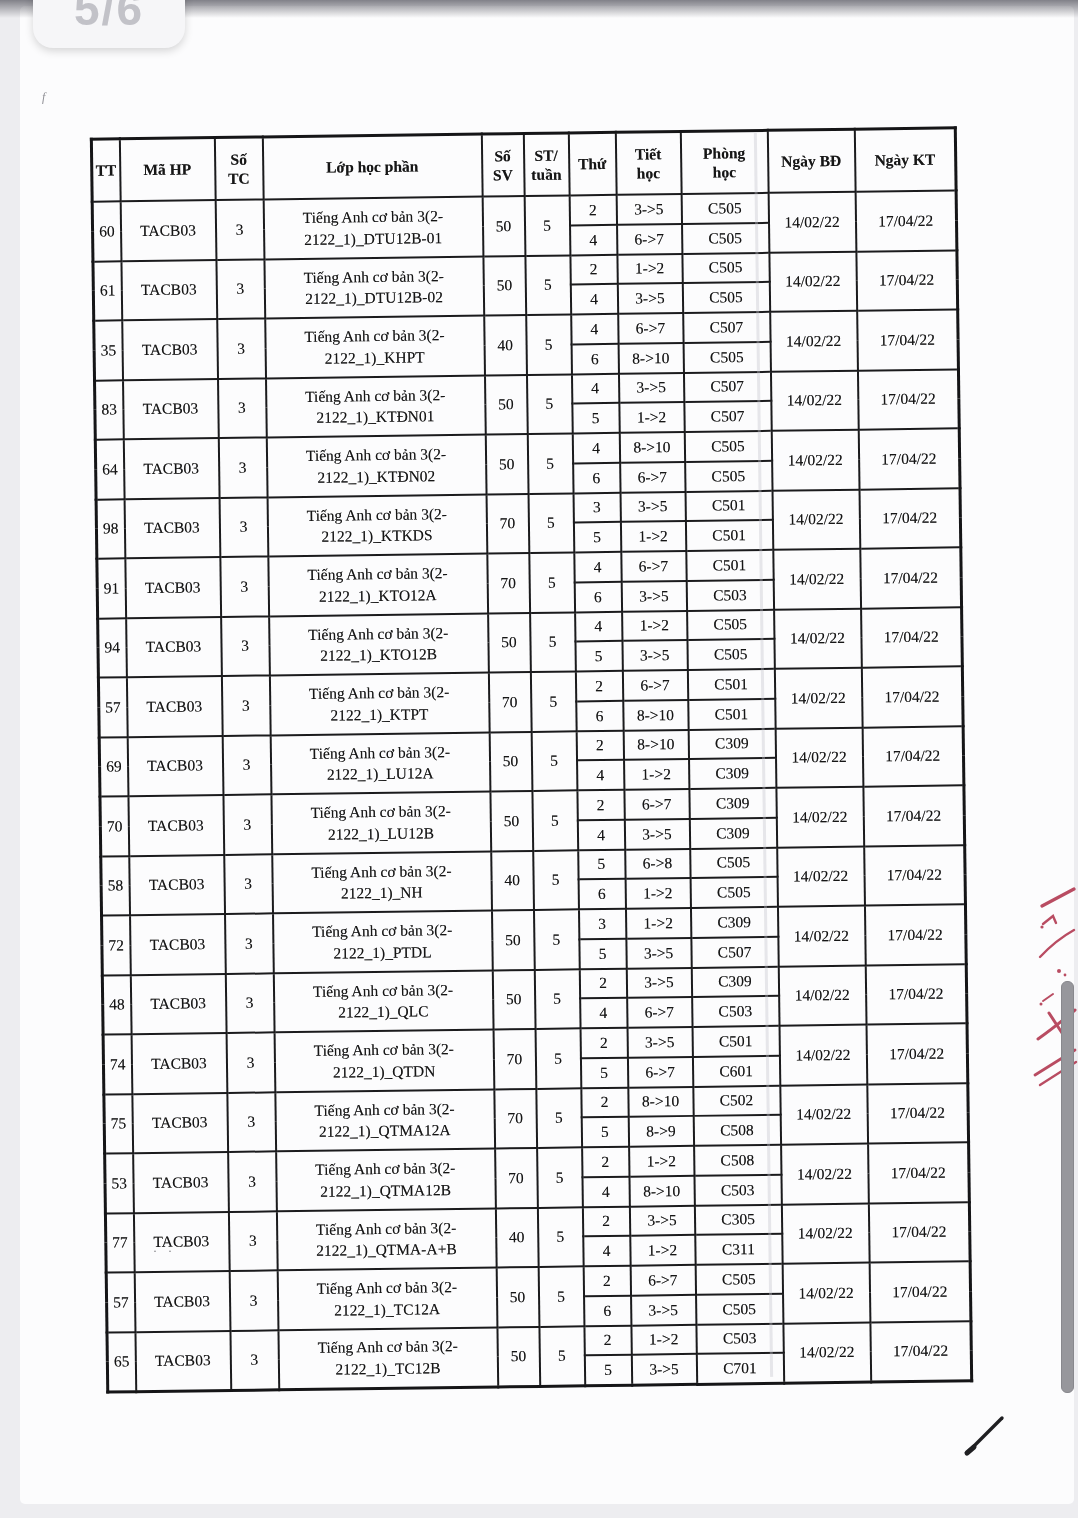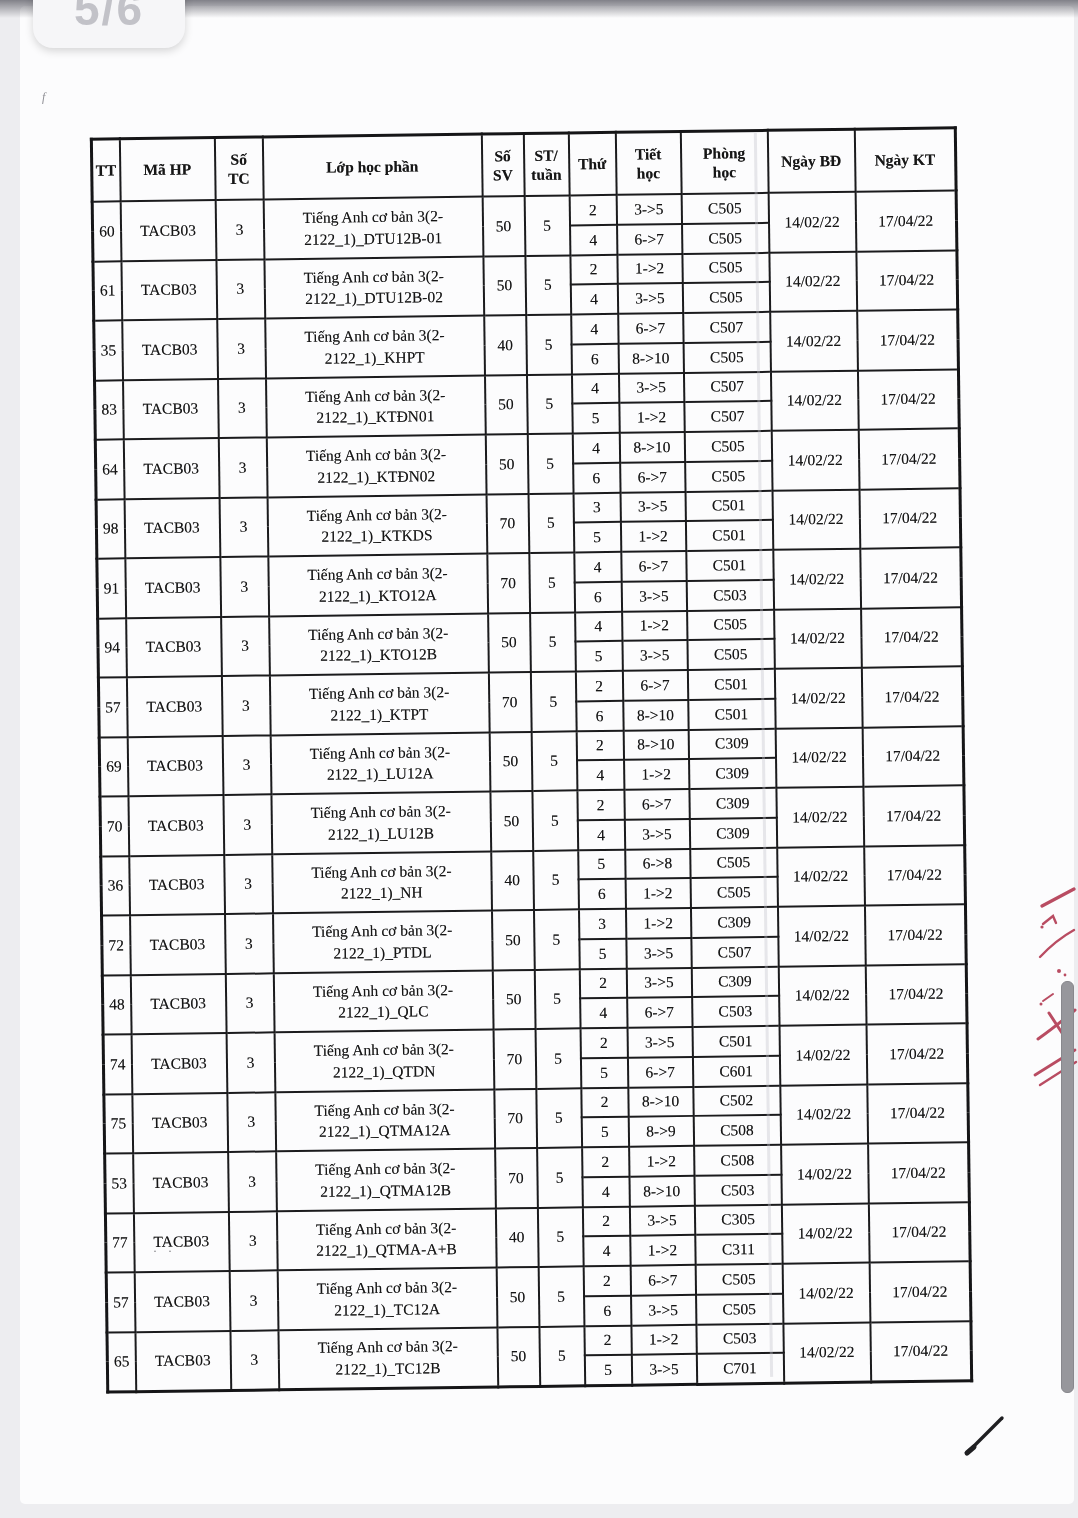--- a/index.html
+++ b/index.html
@@ -294,21 +294,21 @@
               <td>C309</td>
               <td rowspan="2">14/02/22</td>
               <td rowspan="2">17/04/22</td>
             </tr>
             <tr>
               <td>4</td>
               <td>3-&gt;5</td>
               <td>C309</td>
             </tr>
             <tr>
-              <td rowspan="2">36</td>
+              <td rowspan="2">58</td>
               <td rowspan="2">TACB03</td>
               <td rowspan="2">3</td>
               <td class="lop" rowspan="2">Tiếng Anh cơ bản 3(2-<br>2122_1)_NH</td>
               <td rowspan="2">40</td>
               <td rowspan="2">5</td>
               <td>5</td>
               <td>6-&gt;8</td>
               <td>C505</td>
               <td rowspan="2">14/02/22</td>
               <td rowspan="2">17/04/22</td>

